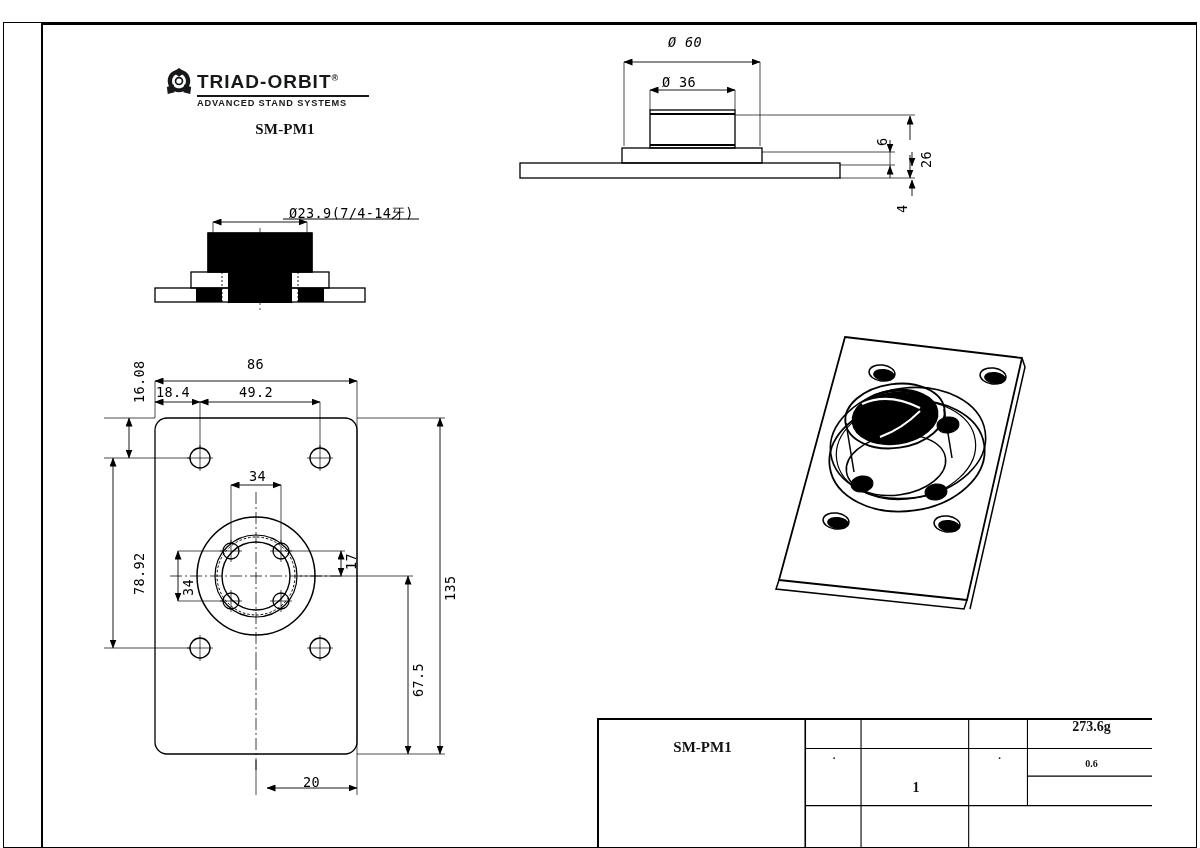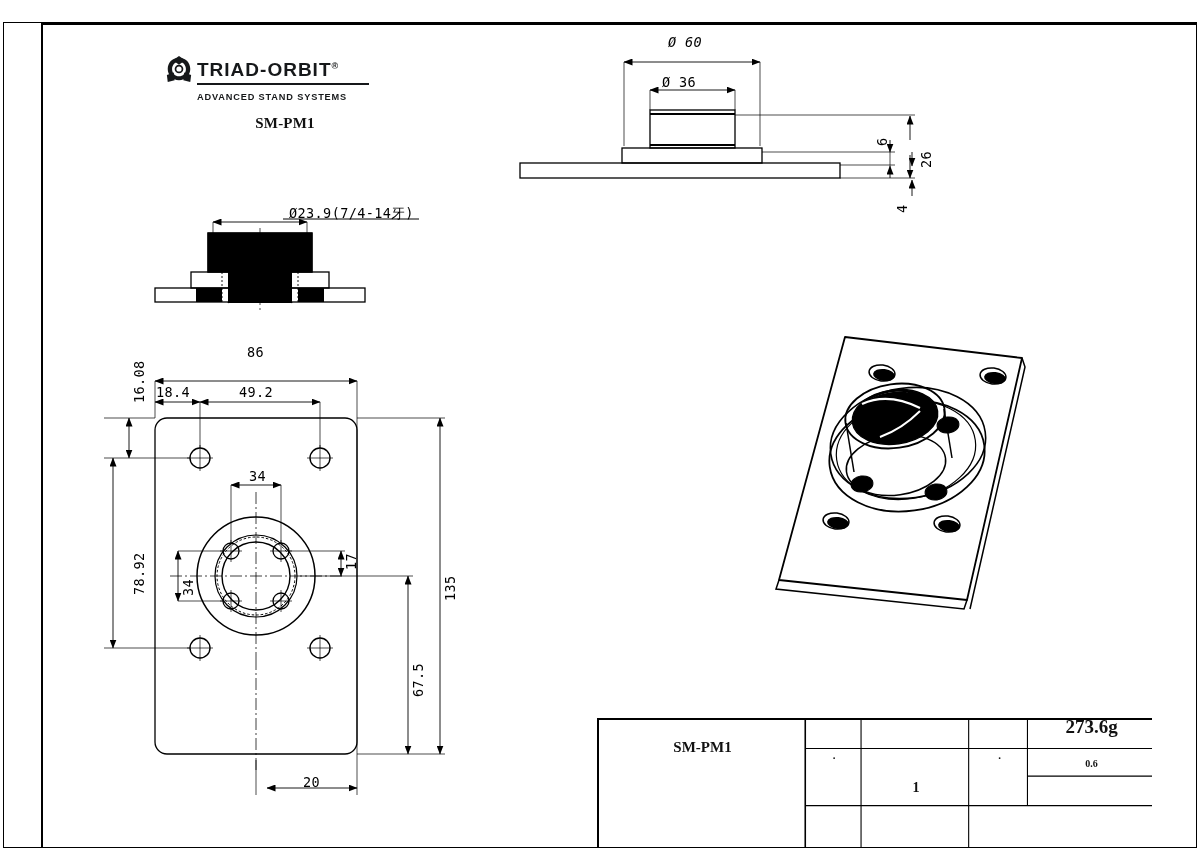--- a/index.html
+++ b/index.html
@@ -41,21 +41,21 @@
     position: absolute;
     left: 0;
     top: 0;
     width: 1200px;
     height: 848px;
   }
   
   .logo-block {
     position: absolute;
     left: 166px;
-    top: 56px;
+    top: 68px;
     width: 210px;
   }
   .logo-row {
     display: flex;
     align-items: center;
     gap: 5px;
   }
   .logo-mark {
     width: 26px;
     height: 26px;
@@ -68,21 +68,21 @@
     letter-spacing: 1.0px;
     color: #16181a;
     line-height: 1;
     white-space: nowrap;
   }
   .logo-word sup {
     font-size: 9px;
     vertical-align: super;
   }
   .logo-sub {
-    margin-top: 7px;
+    margin-top: 1px;
     margin-left: 31px;
     font-family: "Liberation Sans", sans-serif;
     font-weight: bold;
     font-size: 9.2px;
     letter-spacing: 0.85px;
     color: #16181a;
     white-space: nowrap;
   }
   .logo-rule {
     margin-left: 31px;
@@ -144,21 +144,21 @@
   }
   .tb-name {
     left: 0; top: 0;
     width: 207px; height: 130px;
     font-size: 15px;
   }
   .tb-name span { position: relative; top: -38px; }
   .tb-c1 { left: 207px; top: 0;  width: 56px;  height: 29px; }
   .tb-c2 { left: 263px; top: 0;  width: 108px; height: 29px; }
   .tb-c3 { left: 371px; top: 0;  width: 59px;  height: 29px; }
-  .tb-c4 { left: 430px; top: 0;  width: 125px; height: 14px; font-size: 19px; }
+  .tb-c4 { left: 430px; top: 0;  width: 125px; height: 14px; font-size: 14px; }
   .tb-c5 { left: 207px; top: 29px; width: 56px;  height: 58px; font-size: 11px; align-items: flex-start; }
   .tb-c6 { left: 263px; top: 29px; width: 108px; height: 58px; font-size: 14px; align-items: flex-end; padding-bottom: 11px; }
   .tb-c7 { left: 371px; top: 29px; width: 59px;  height: 58px; font-size: 11px; align-items: flex-start; }
   .tb-c8 { left: 430px; top: 29px; width: 125px; height: 28px; font-size: 10px; }
   .tb-c9  { left: 207px; top: 87px; width: 56px;  height: 43px; }
   .tb-c10 { left: 263px; top: 87px; width: 292px; height: 43px; }
 </style>
 </head>
 <body>
 
@@ -395,21 +395,21 @@
   </div>
 
   <div class="dim" style="left:289px; top:205px;">Ø23.9(7/4-14牙)</div>
 
   <div class="dim" style="left:668px; top:34px;font-style:italic;">Ø 60</div>
   <div class="dim" style="left:662px; top:74px;">Ø 36</div>
   <div class="dim rot90" style="left:874px; top:146px;">6</div>
   <div class="dim rot90" style="left:918px; top:168px;">26</div>
   <div class="dim rot90" style="left:894px; top:213px;">4</div>
 
-  <div class="dim" style="left:247px; top:344px;">86</div>
+  <div class="dim" style="left:247px; top:356px;">86</div>
   <div class="dim" style="left:156px; top:384px;">18.4</div>
   <div class="dim" style="left:239px; top:384px;text-align:right;">49.2</div>
   <div class="dim rot90" style="left:131px; top:403px;">16.08</div>
   <div class="dim rot90" style="left:131px; top:595px;">78.92</div>
   <div class="dim" style="left:249px; top:468px;">34</div>
   <div class="dim rot90" style="left:180px; top:596px;">34</div>
   <div class="dim rot90" style="left:343px; top:570px;">17</div>
   <div class="dim rot90" style="left:442px; top:601px;">135</div>
   <div class="dim rot90" style="left:410px; top:697px;">67.5</div>
   <div class="dim" style="left:303px; top:774px;">20</div>

